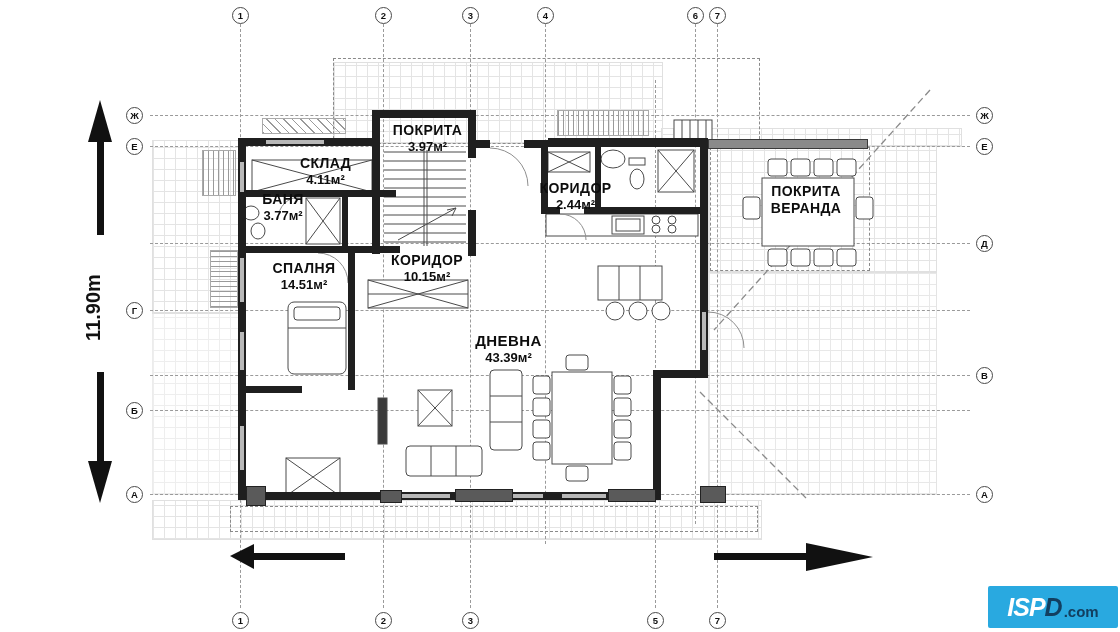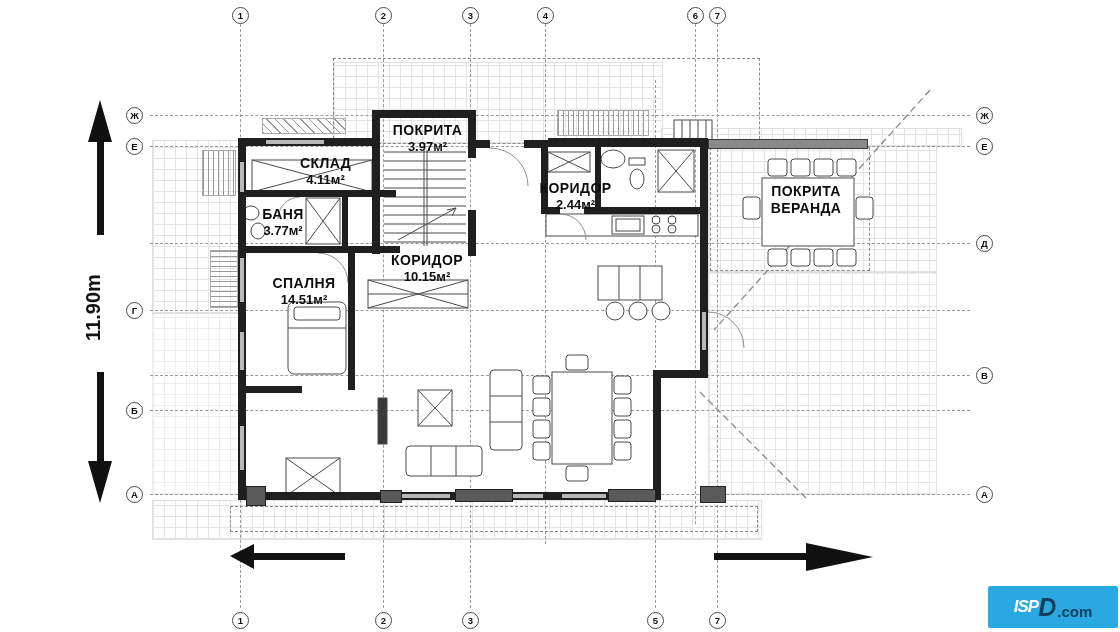--- a/index.html
+++ b/index.html
@@ -34,21 +34,21 @@
   .axm{position:absolute;z-index:7;width:15px;height:15px;border:1px solid #4a4a4a;border-radius:50%;
        background:#fff;font-size:9.5px;font-weight:bold;display:flex;align-items:center;justify-content:center;}
   
   .dimv{position:absolute;z-index:7;left:33px;top:296px;width:120px;text-align:center;
         font-size:20px;font-weight:bold;transform:rotate(-90deg);}
   .dimh{position:absolute;z-index:7;left:392px;top:539px;width:160px;text-align:center;
         font-size:21px;font-weight:bold;}
   
   .logo{position:absolute;z-index:8;left:988px;top:586px;width:130px;height:42px;background:#29a9e0;
         display:flex;align-items:center;justify-content:center;border-radius:2px;}
-  .logo .bl{color:#ffffff;font-size:17px;font-weight:bold;font-style:italic;letter-spacing:-1px;}
+  .logo .bl{color:#ffffff;font-size:25px;font-weight:bold;font-style:italic;letter-spacing:-1px;}
   .logo .bd{color:#123f60;font-size:25px;font-weight:bold;font-style:italic;letter-spacing:-1px;}
   .logo .sx{color:#123f60;font-size:15px;font-weight:bold;margin-left:2px;margin-top:8px;}
 </style>
 </head>
 <body>
 
 <div class="stage">
 
   <div class="paving" style="left:333px;top:62px;width:328px;height:80px"></div>
   <div class="paving" style="left:661px;top:128px;width:299px;height:17px"></div>
@@ -237,35 +237,39 @@
   <div class="dhatch" style="left:262px;top:118px;width:84px;height:16px"></div>
 
   <div class="rlabel" style="left:370px;top:122px;width:115px">
     <span class="nm">ПОКРИТА</span>
     <span class="ar">3.97м²</span>
   </div>
   <div class="rlabel" style="left:273px;top:155px;width:105px">
     <span class="nm">СКЛАД</span>
     <span class="ar">4.11м²</span>
   </div>
-  <div class="rlabel" style="left:238px;top:206px;width:90px">
+  <div class="rlabel" style="left:238px;top:191px;width:90px">
     <span class="nm">БАНЯ</span>
     <span class="ar">3.77м²</span>
   </div>
   <div class="rlabel" style="left:518px;top:180px;width:115px">
     <span class="nm">КОРИДОР</span>
     <span class="ar">2.44м²</span>
   </div>
   <div class="rlabel" style="left:368px;top:252px;width:118px">
     <span class="nm">КОРИДОР</span>
     <span class="ar">10.15м²</span>
   </div>
-  <div class="rlabel" style="left:250px;top:275px;width:108px">
+  <div class="rlabel" style="left:250px;top:260px;width:108px">
     <span class="nm">СПАЛНЯ</span>
     <span class="ar">14.51м²</span>
+  </div>
+  <div class="rlabel big" style="left:456px;top:332px;width:105px">
+    <span class="nm">ДНЕВНА</span>
+    <span class="ar">43.39м²</span>
   </div>
   <div class="rlabel" style="left:756px;top:183px;width:100px">
     <span class="nm">ПОКРИТА ВЕРАНДА</span>
   </div>
 
   <div class="dimv">11.90m</div>
 
   <div class="axm" style="left:232px;top:7px">
       <span>1</span>
     </div>

